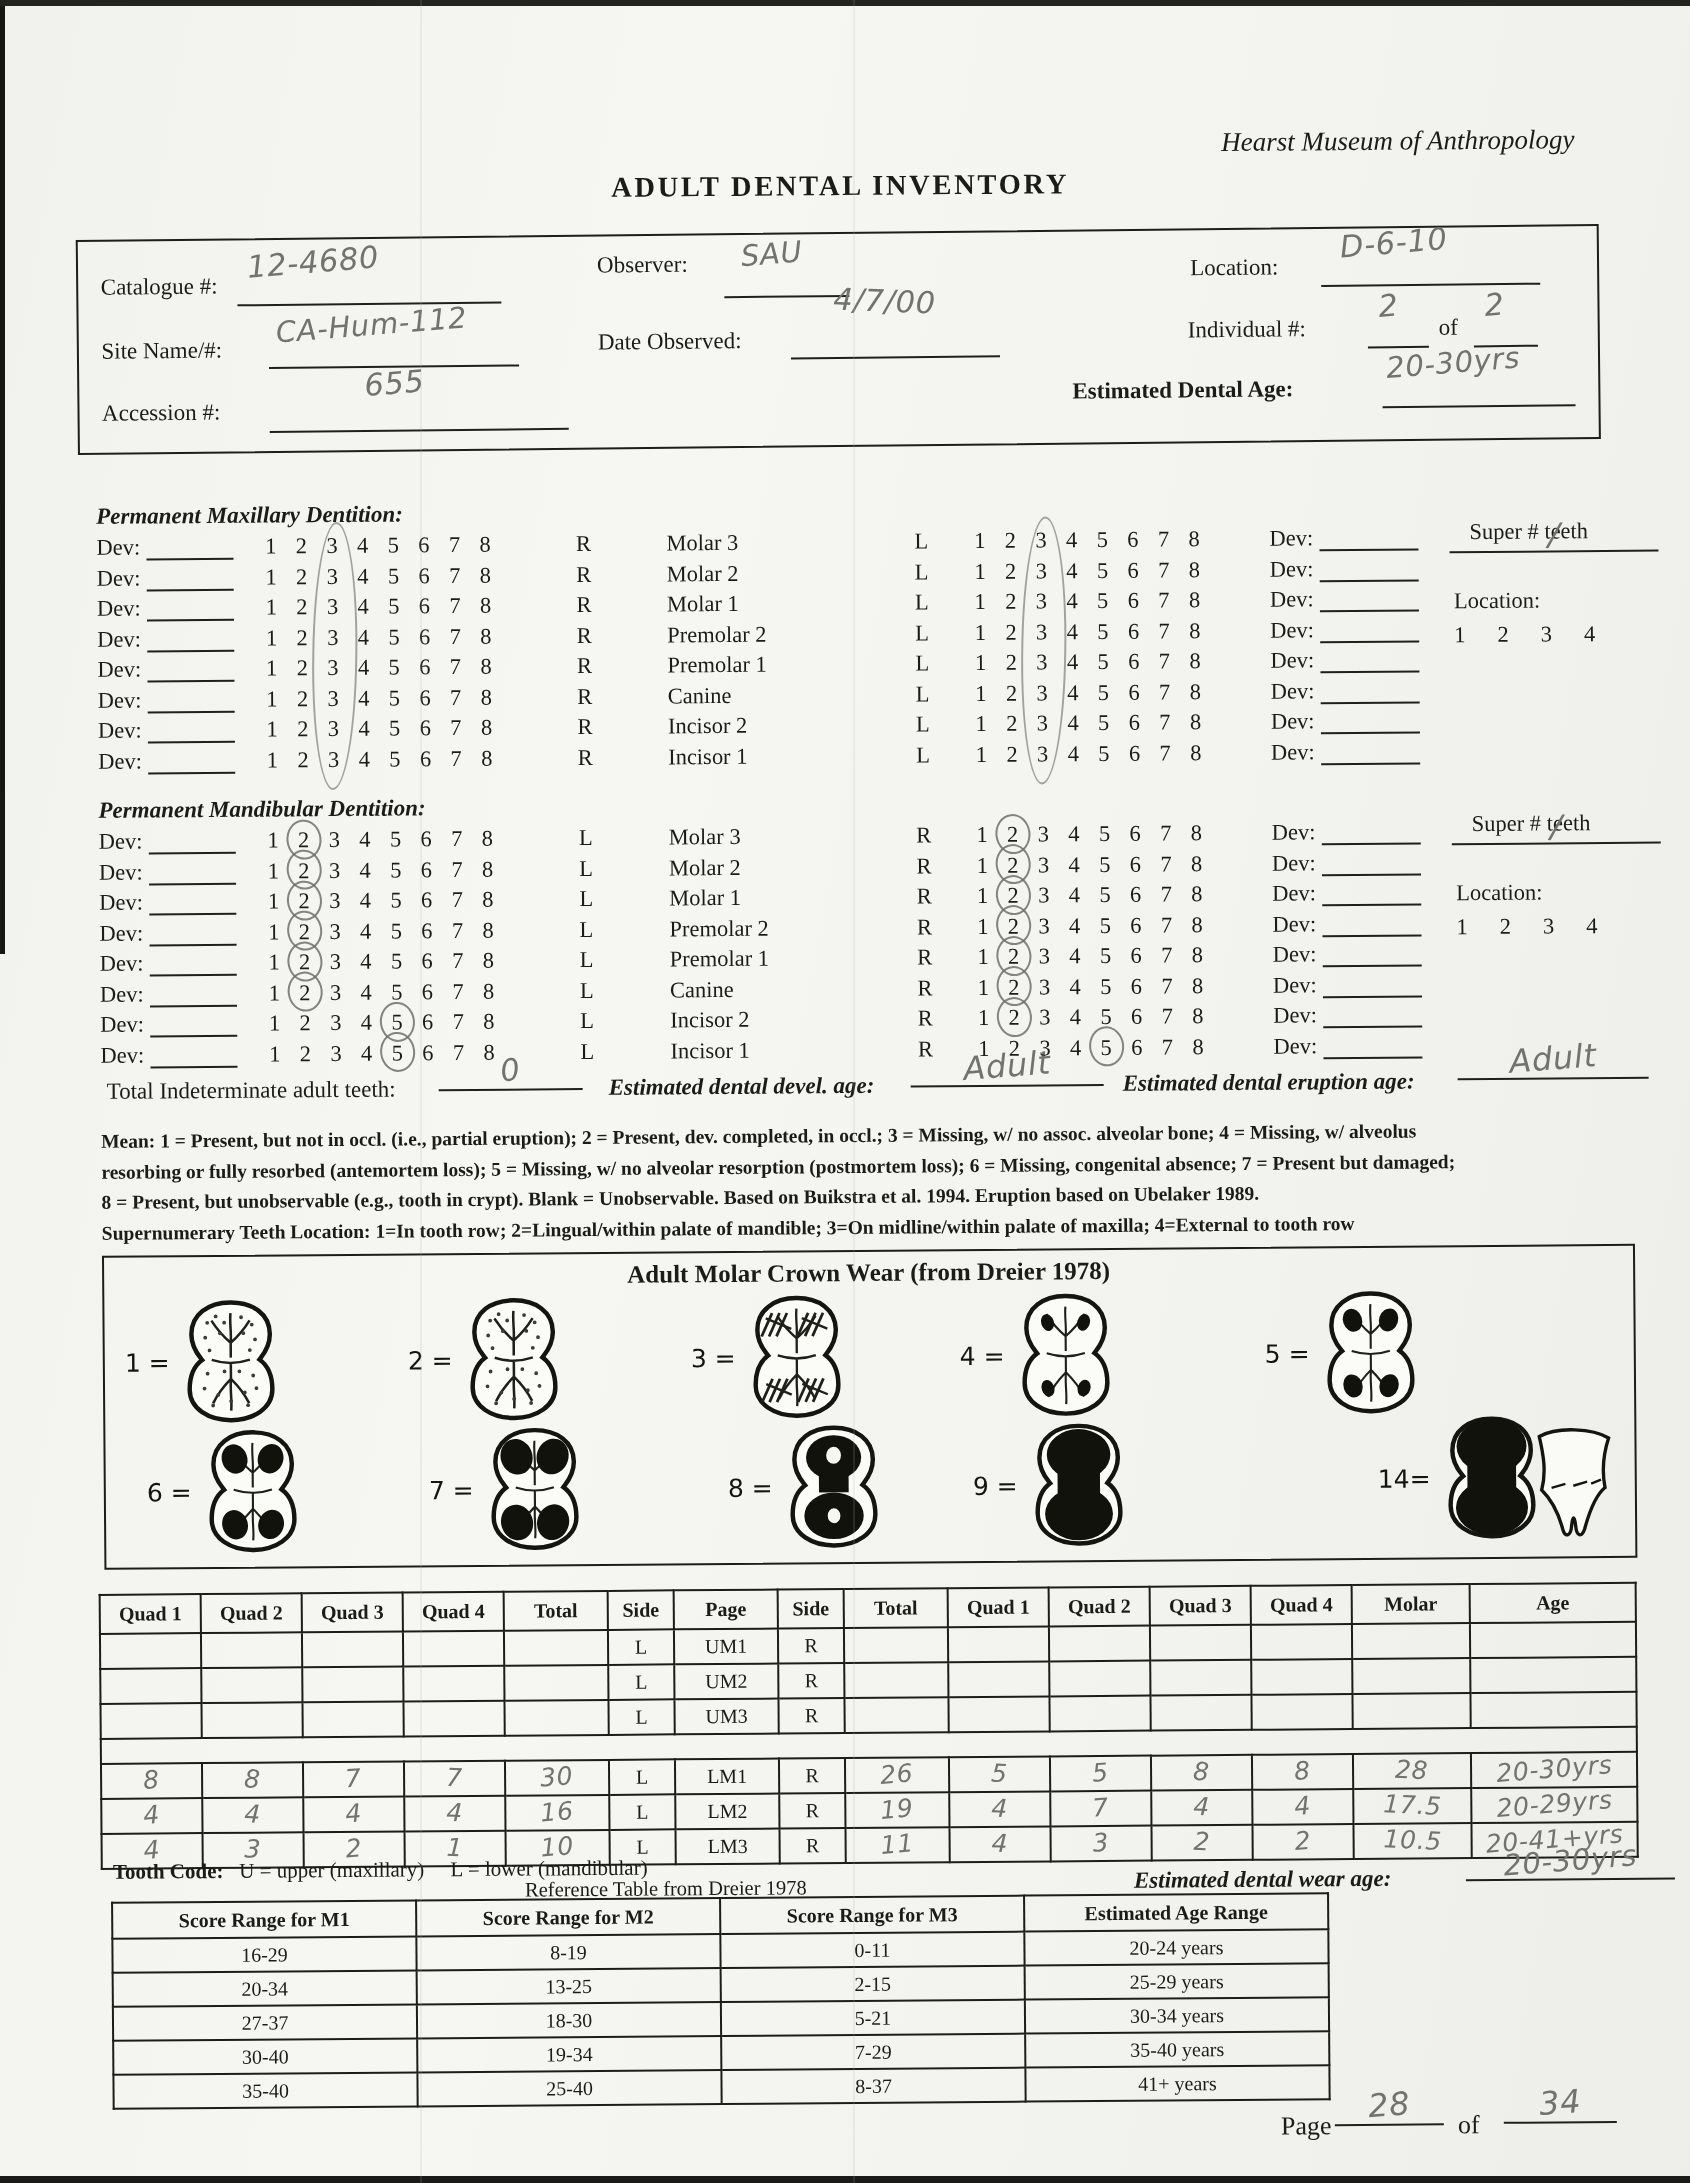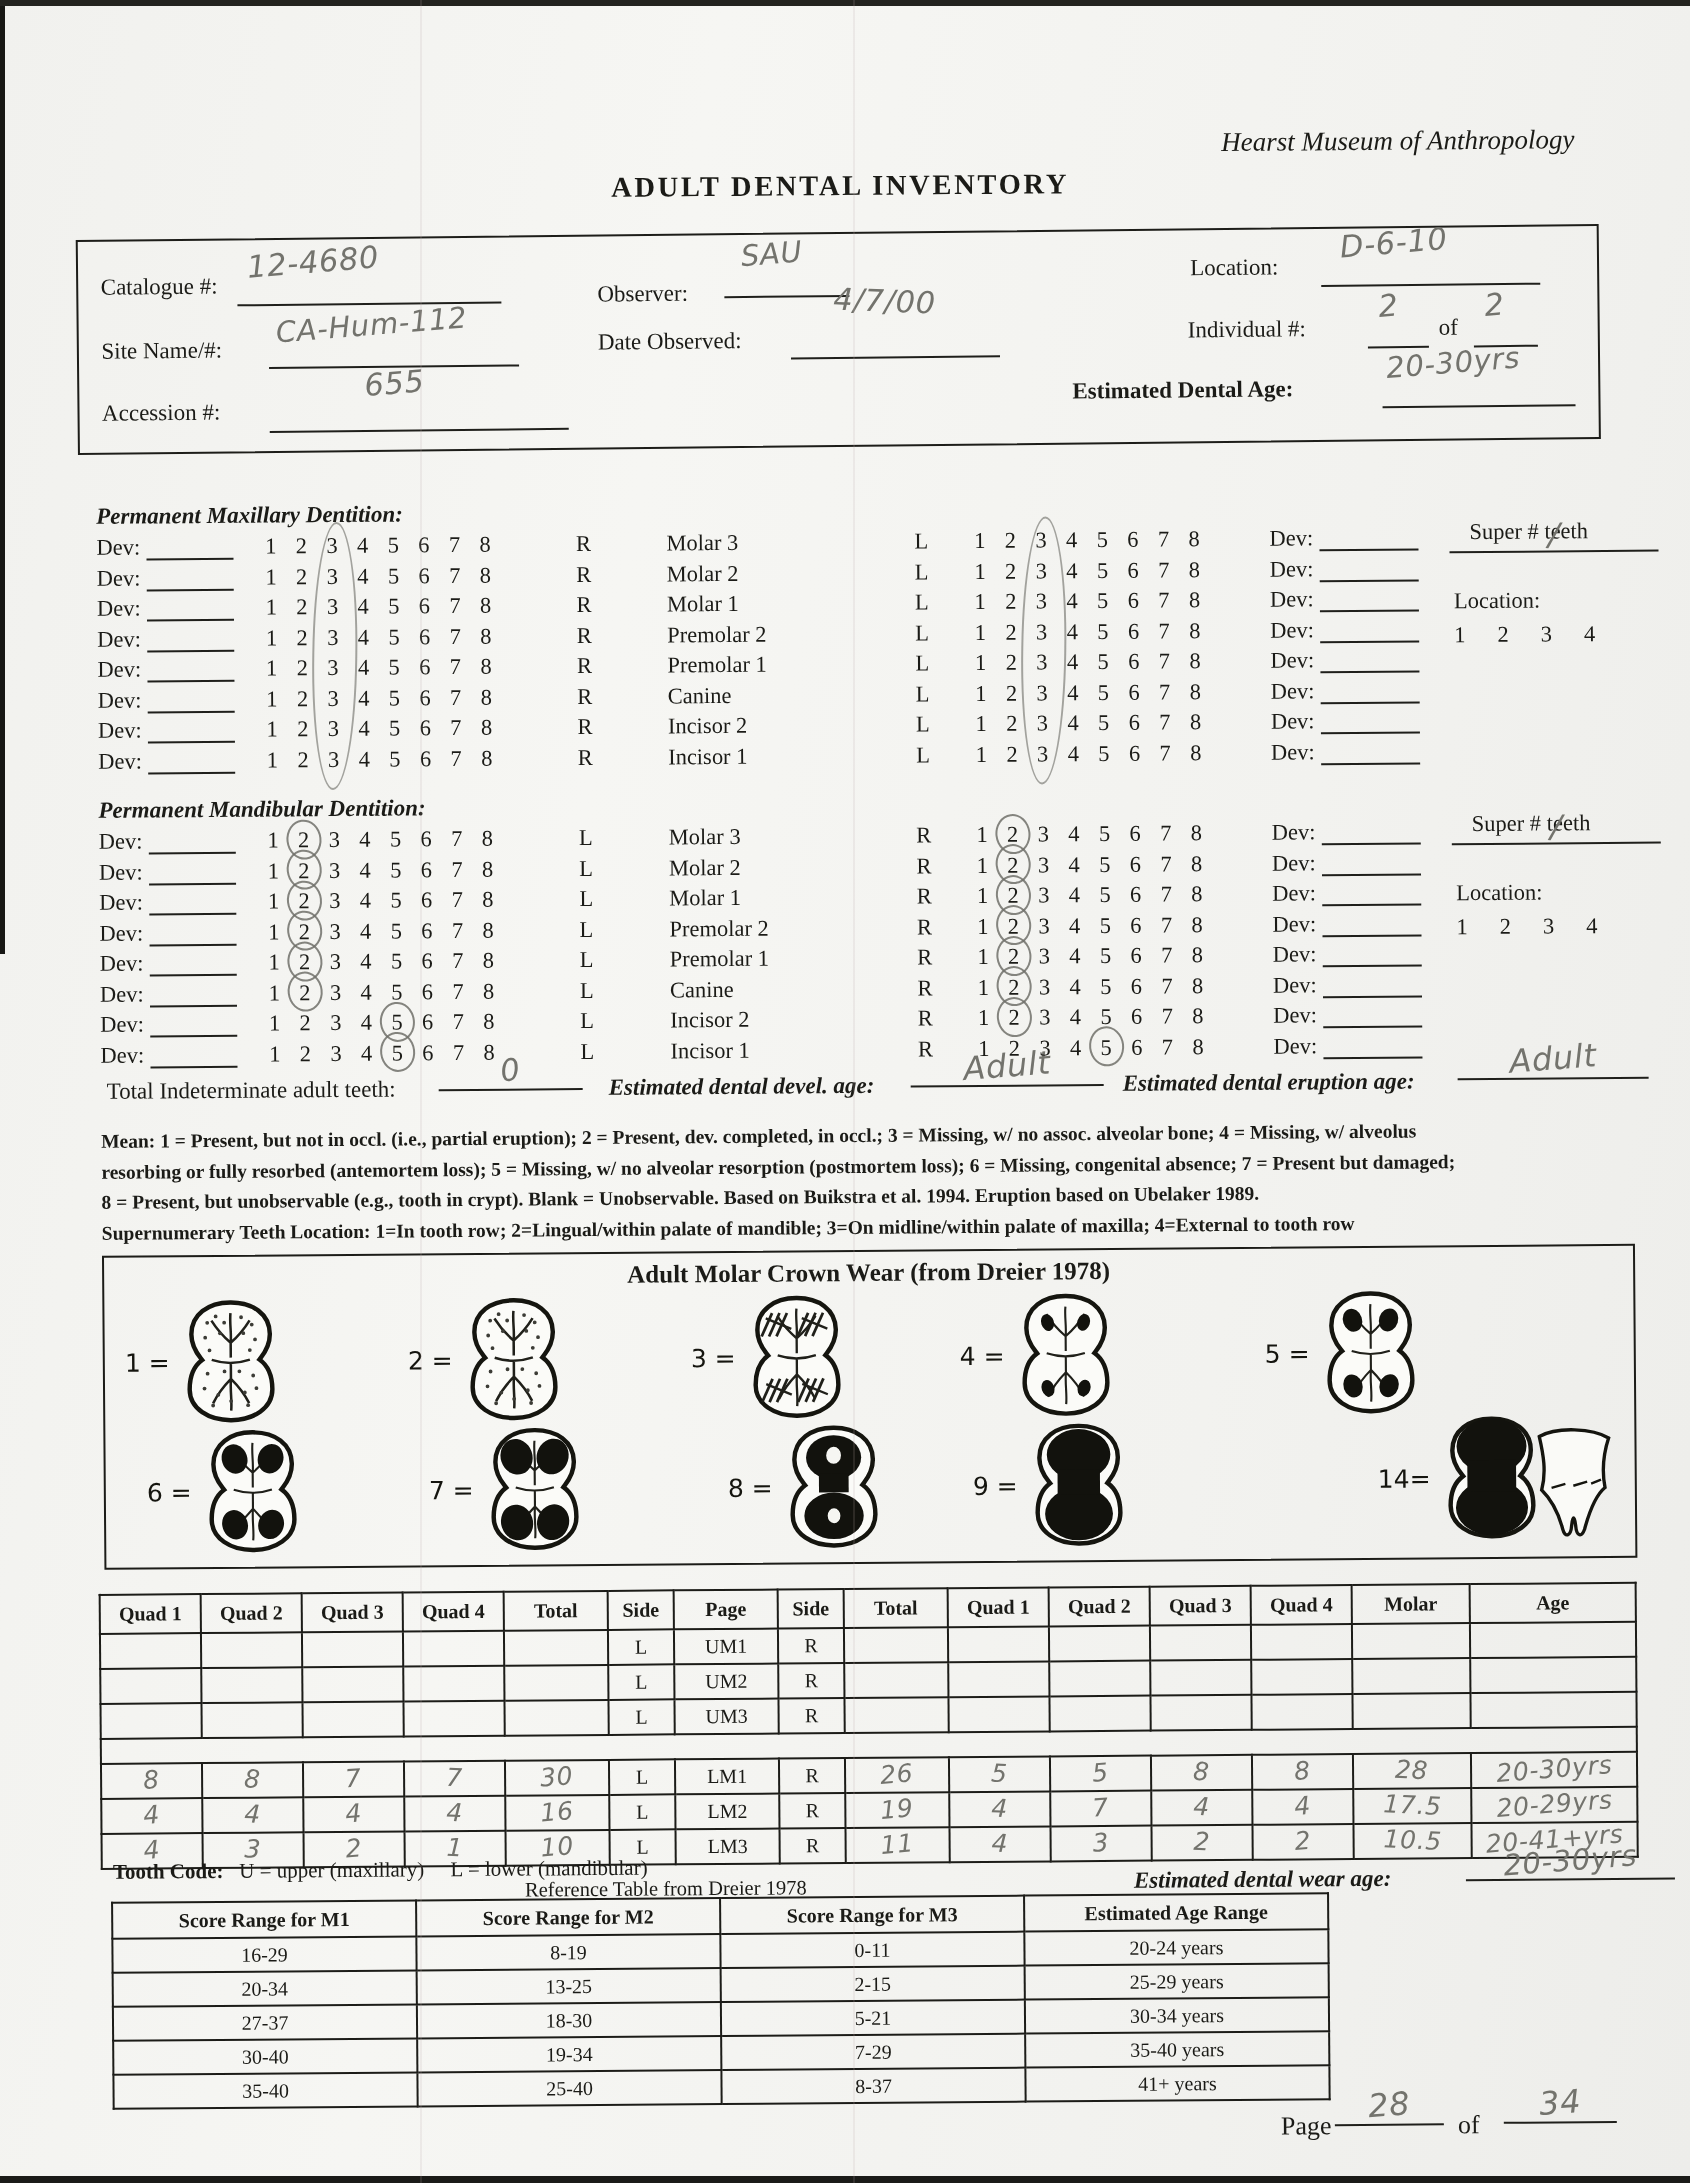--- a/index.html
+++ b/index.html
@@ -93,21 +93,21 @@
 <div id="sheet">
   <div id="tilt">
 
     <div id="museum">Hearst Museum of Anthropology</div>
     <div id="title">ADULT DENTAL INVENTORY</div>
 
     <div id="header-box">
         <span class="plbl" style="left: 22.5px; top: 33px;">Catalogue #:</span>
         <div class="ul" style="left: 159px; top: 64px; width: 264px;"></div>
         <span class="hw r1" style="left: 169px; top: 8px; font-size: 30.5px;">12-4680</span>
-        <span class="plbl" style="left: 519px; top: 45px;">Observer:</span>
+        <span class="plbl" style="left: 519px; top: 16px;">Observer:</span>
         <div class="ul" style="left: 646px; top: 61px; width: 125px;"></div>
         <span class="hw r1" style="left: 663px; top: 5.3px; font-size: 29px;">SAU</span>
         <span class="plbl" style="left: 1112px; top: 25px;">Location:</span>
         <div class="ul" style="left: 1243px; top: 56px; width: 219px;"></div>
         <span class="hw r1" style="left: 1262px; top: 0px; font-size: 30.5px;">D-6-10</span>
         <span class="plbl" style="left: 22.5px; top: 97px;">Site Name/#:</span>
         <div class="ul" style="left: 190px; top: 127px; width: 250px;"></div>
         <span class="hw r1" style="left: 197px; top: 72px; font-size: 29px;">CA-Hum-112</span>
         <span class="plbl" style="left: 519px; top: 93px;">Date Observed:</span>
         <div class="ul" style="left: 712px; top: 123px; width: 209px;"></div>

